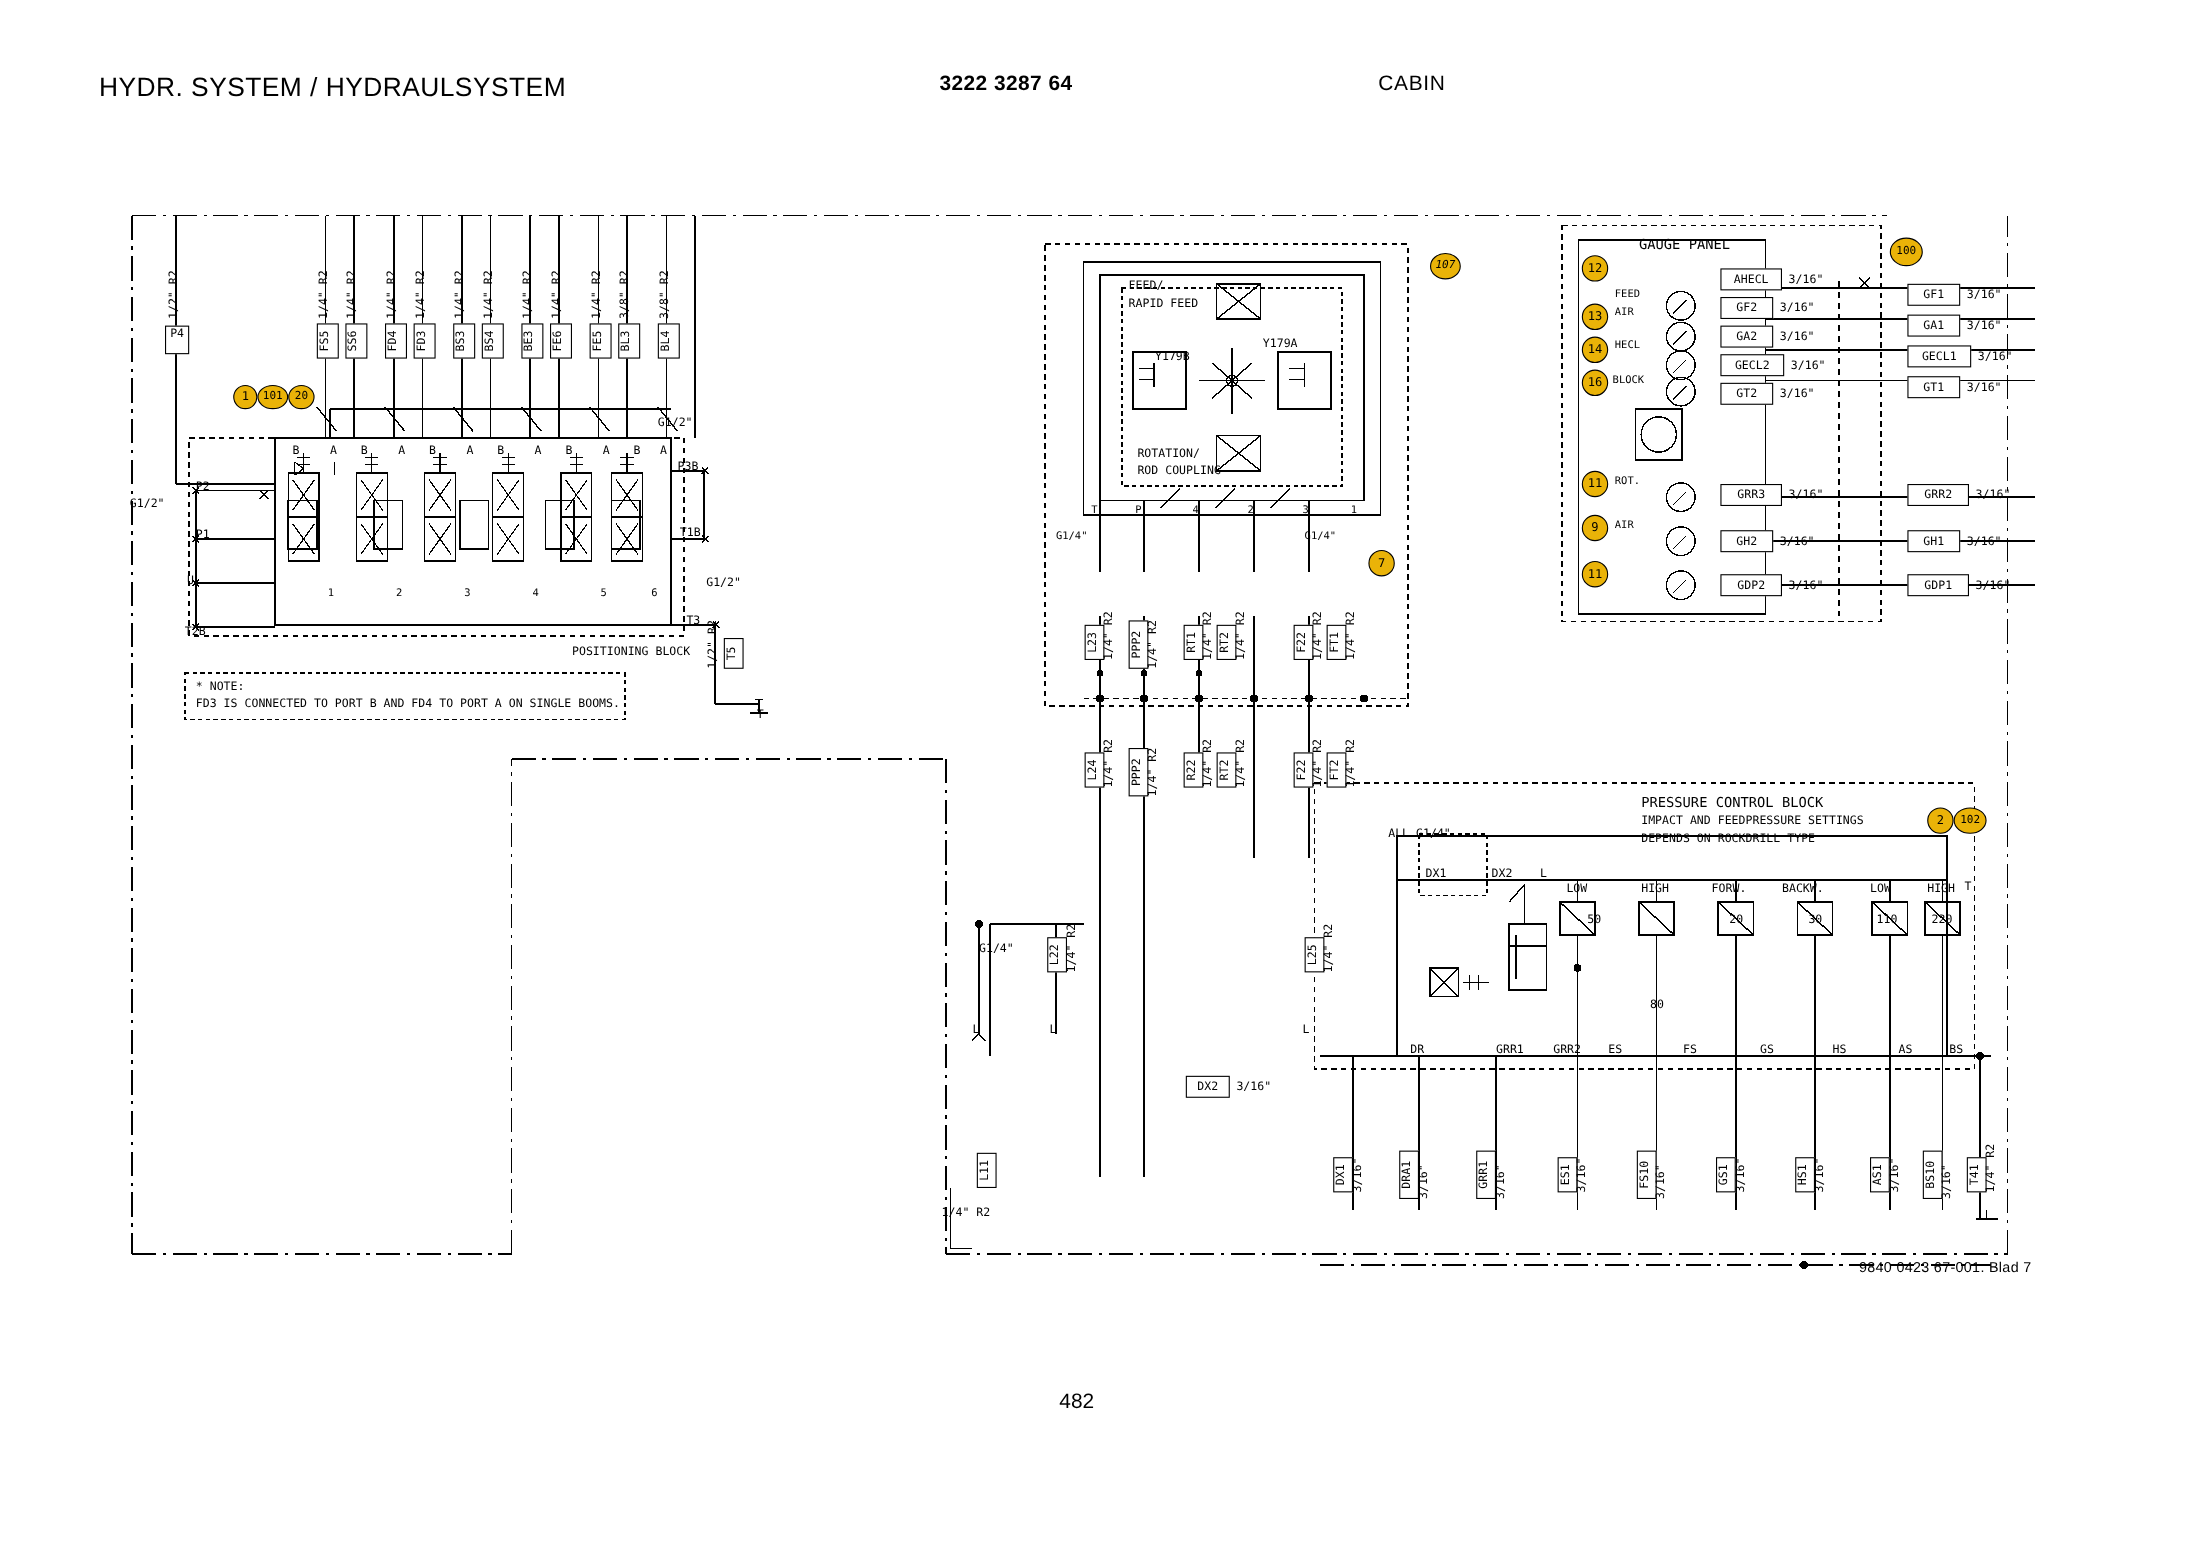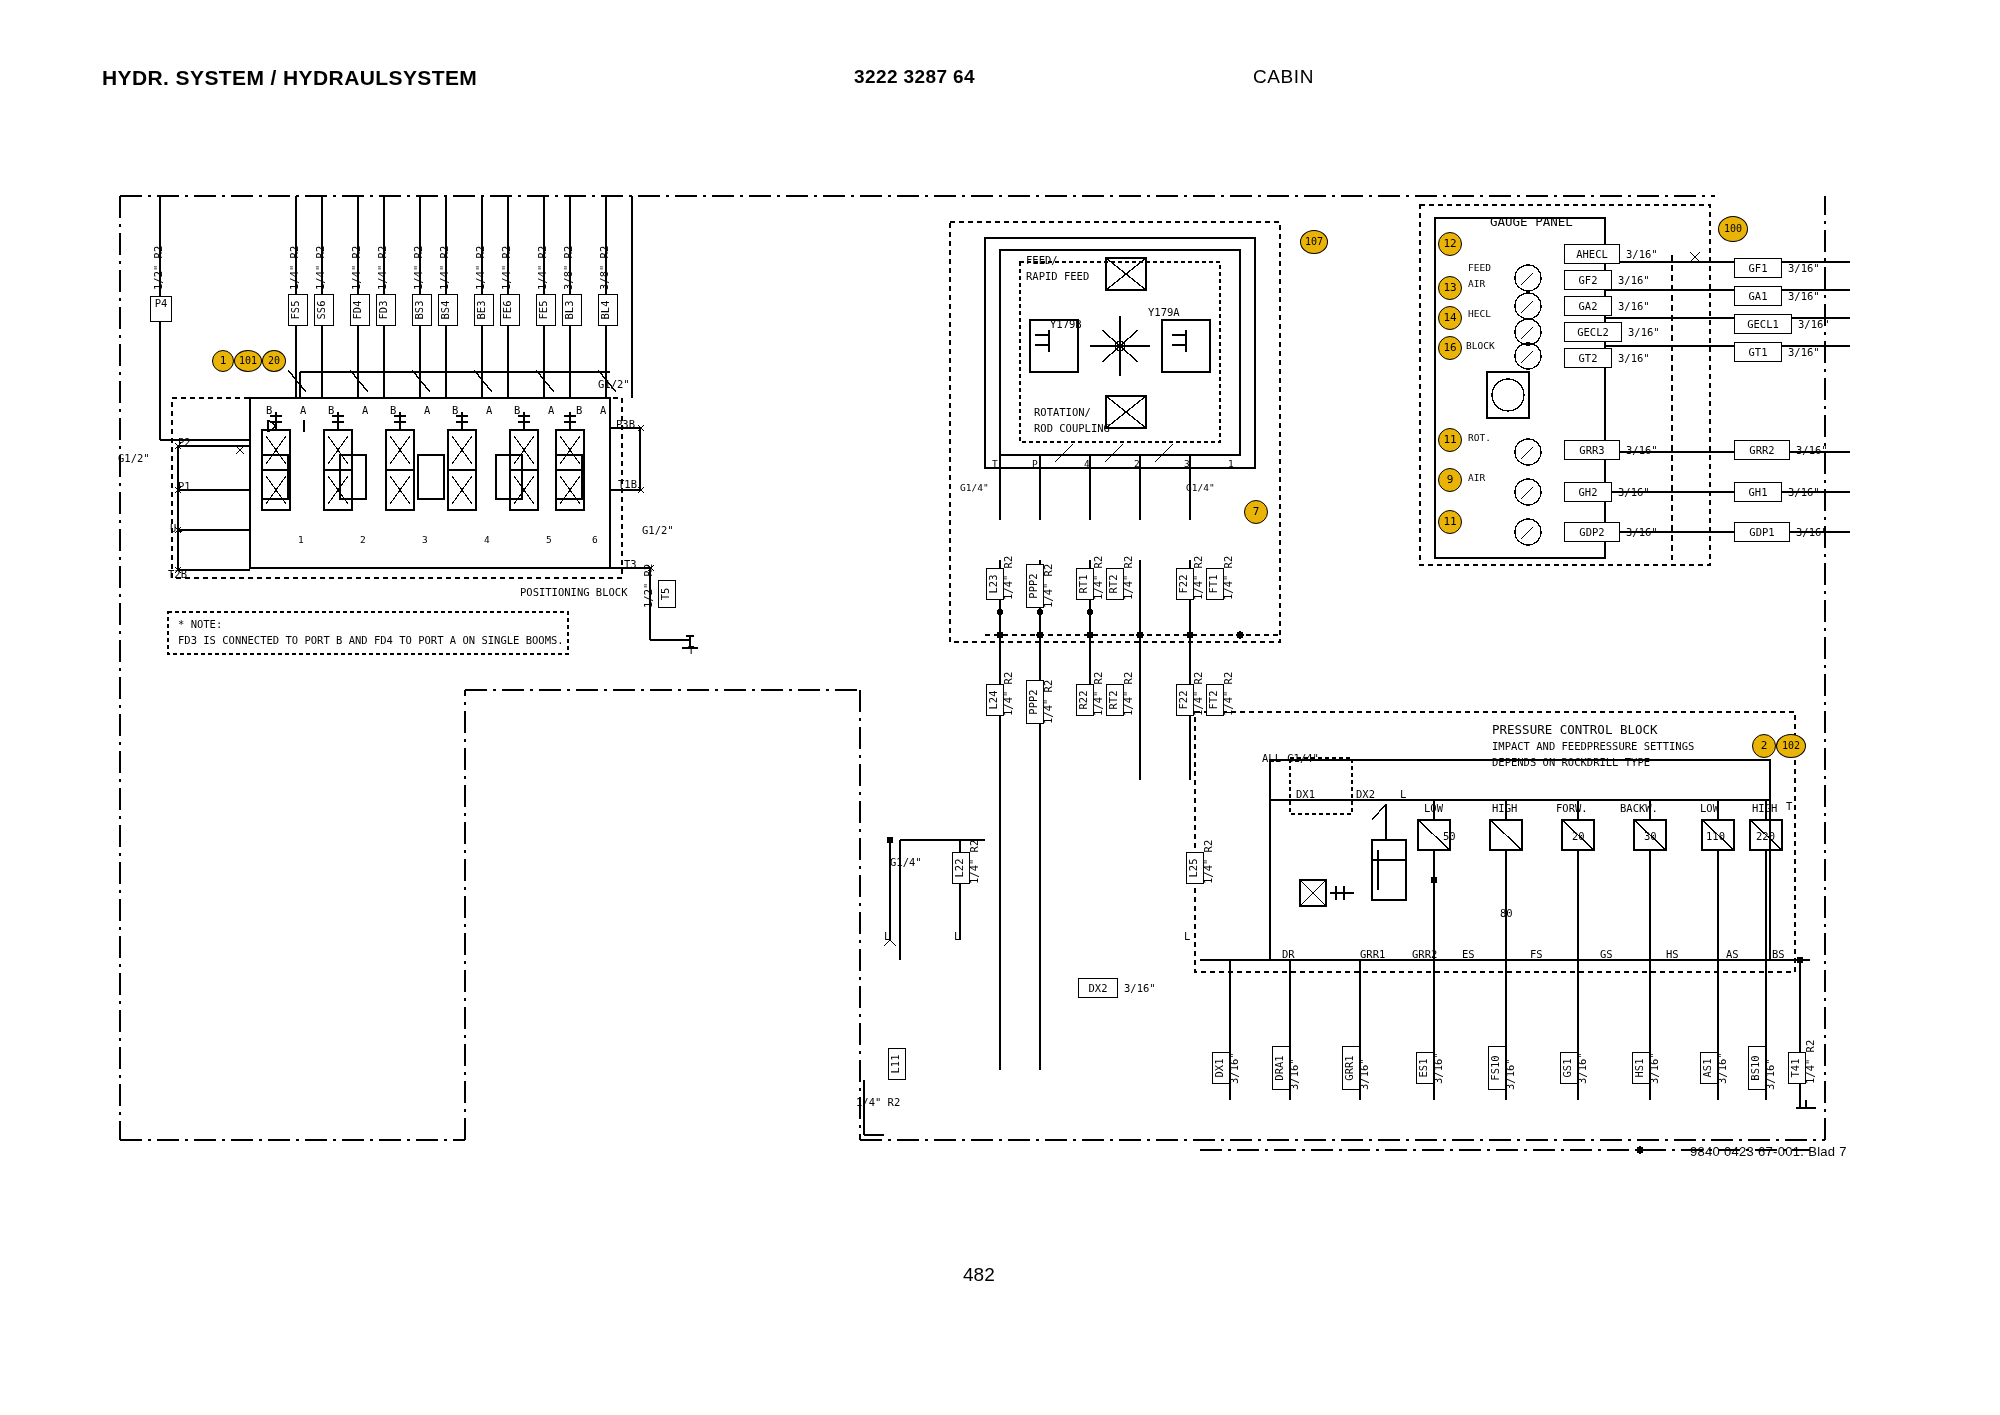--- a/index.html
+++ b/index.html
@@ -1,20 +1,20 @@
 <!DOCTYPE html>
 <html><head>
 <meta charset="utf-8">
 <style>
   html,body{margin:0;padding:0;background:#fff;}
   body{width:2000px;height:1415px;font-family:"Liberation Sans",sans-serif;color:#000;position:relative;overflow:hidden;}
   .page{position:absolute;left:0;top:0;width:2000px;height:1415px;}
 
   
-  .hdr-title{position:absolute;left:102px;top:66px;font-size:21px;font-weight:bold;letter-spacing:.4px;}
+  .hdr-title{position:absolute;left:90px;top:66px;font-size:24px;font-weight:normal;letter-spacing:.4px;}
   .hdr-num{position:absolute;left:854px;top:66px;font-size:19px;font-weight:bold;letter-spacing:.4px;}
   .hdr-cabin{position:absolute;left:1253px;top:66px;font-size:19px;letter-spacing:.6px;}
 
   .footer-brand{position:absolute;left:78px;top:1270px;font-size:53px;letter-spacing:-0.5px;}
   .footer-page{position:absolute;left:963px;top:1264px;font-size:19px;}
   .footer-ref{position:absolute;left:1690px;top:1144px;font-size:13px;letter-spacing:.3px;}
   .t{position:absolute;font-family:"DejaVu Sans Mono",monospace;font-size:11px;white-space:nowrap;letter-spacing:0px;}
   .t9{font-size:9.5px;}
   .t10{font-size:10.5px;}
   .t12{font-size:12.5px;}
@@ -335,21 +335,21 @@
 
   <div class="t t10" style="left:178px;top:618px;">* NOTE:</div>
   <div class="t t10" style="left:178px;top:634px;">FD3 IS CONNECTED TO PORT B AND FD4 TO PORT A ON SINGLE BOOMS.</div>
 
   <div class="t t10" style="left:1026px;top:254px;">FEED/</div>
   <div class="t t10" style="left:1026px;top:270px;">RAPID FEED</div>
   <div class="t t10" style="left:1034px;top:406px;">ROTATION/</div>
   <div class="t t10" style="left:1034px;top:422px;">ROD COUPLING</div>
   <div class="t t10" style="left:1050px;top:318px;">Y179B</div>
   <div class="t t10" style="left:1148px;top:306px;">Y179A</div>
-  <div class="circ" style="left:1300px;top:230px;width:28px;height:24px;line-height:22px;font-size:10px;">107</div>
+  <div class="circ" style="left:1300px;top:230px;width:28px;height:24px;line-height:22px;font-size:10px;font-style:italic;">107</div>
   <div class="circ" style="left:1244px;top:500px;width:24px;height:24px;line-height:22px;">7</div>
 
   <div class="t t9" style="left:992px;top:458px;">T</div>
   <div class="t t9" style="left:1032px;top:458px;">P</div>
   <div class="t t9" style="left:1084px;top:458px;">4</div>
   <div class="t t9" style="left:1134px;top:458px;">2</div>
   <div class="t t9" style="left:1184px;top:458px;">3</div>
   <div class="t t9" style="left:1228px;top:458px;">1</div>
   <div class="t t9" style="left:960px;top:482px;">G1/4"</div>
   <div class="t t9" style="left:1186px;top:482px;">G1/4"</div>

